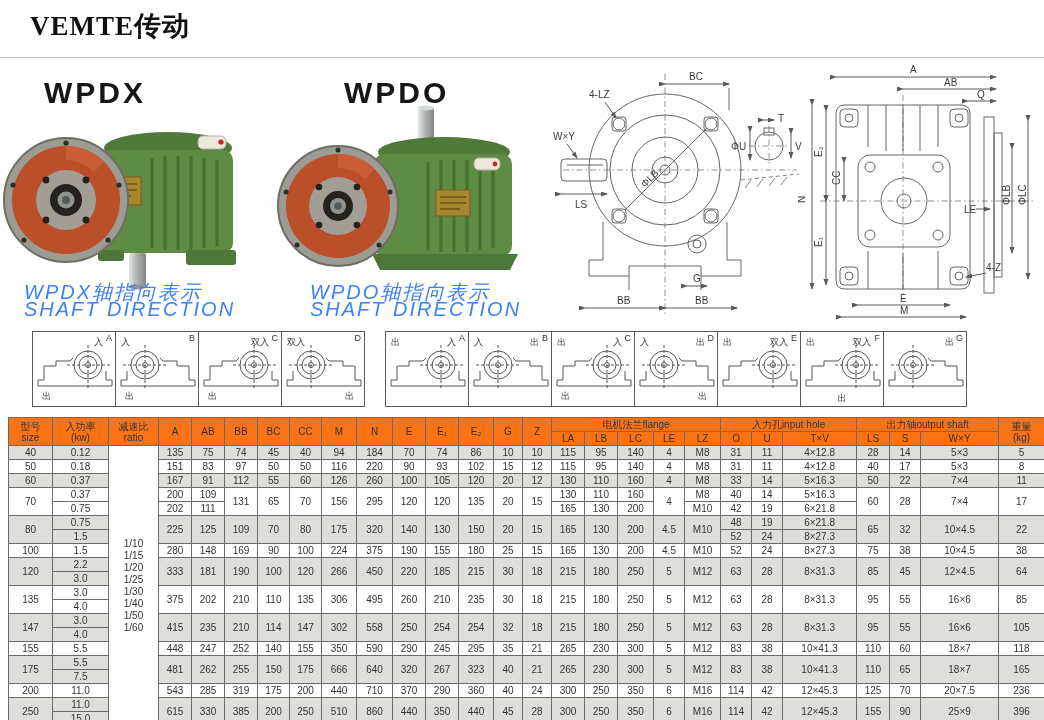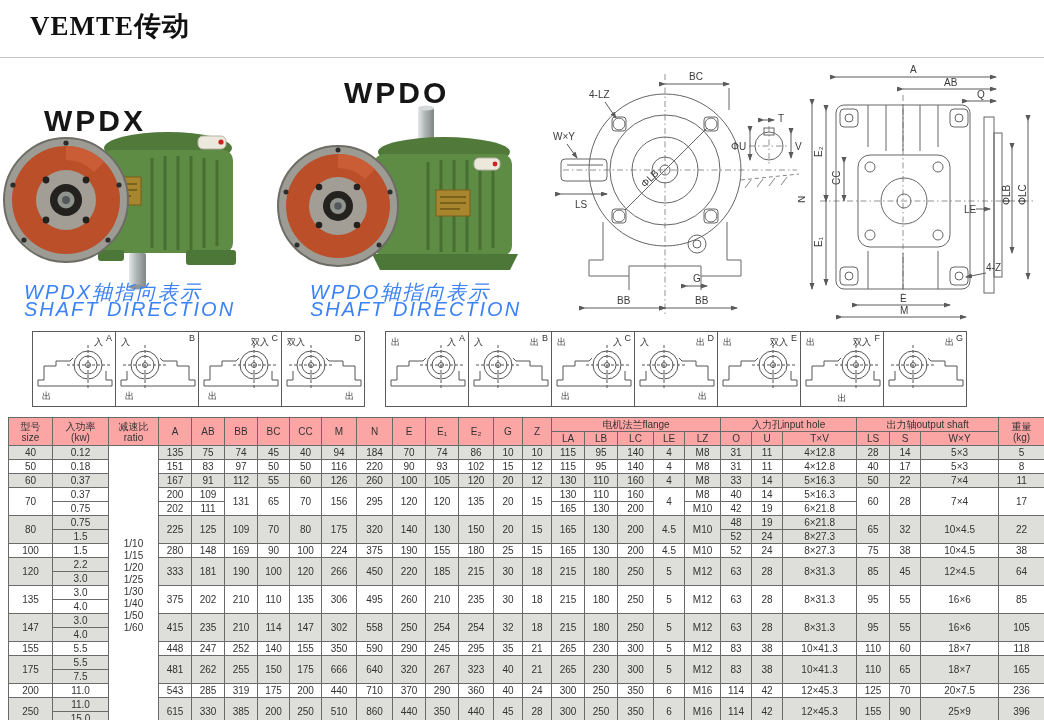--- a/index.html
+++ b/index.html
@@ -5,21 +5,21 @@
   html,body{margin:0;padding:0;background:#e8e8e8;}
   #page{position:relative;width:1044px;height:720px;background:#ffffff;
         font-family:"Liberation Sans",sans-serif;color:#2e2e2e;overflow:hidden;}
   .abs{position:absolute;}
   
   #page-title{left:30px;top:8px;font-family:"Liberation Serif",serif;font-weight:bold;
               font-size:27px;color:#111;letter-spacing:1px;}
   #title-rule{left:0;top:57px;width:1044px;height:1px;background:#c4c4c4;}
   
   .prod-name{font-weight:bold;font-size:30px;color:#161616;letter-spacing:3px;}
-  #wpdx-name{left:44px;top:76px;margin-top:28px;}
+  #wpdx-name{left:44px;top:76px;}
   #wpdo-name{left:344px;top:76px;}
   .caption{font-size:20px;line-height:17px;color:#3b82f6;letter-spacing:2px;font-style:italic;}
   #wpdx-caption{left:24px;top:284px;}
   #wpdo-caption{left:310px;top:284px;}
   
   .dirgroup{top:331px;height:78px;display:flex;}
   .dirbox{position:relative;width:84px;height:76px;border:1px solid #5a5a5a;margin-left:-1px;
           background:#fff;box-sizing:border-box;}
   .dirbox .letter{position:absolute;right:3px;top:1px;font-size:9px;color:#333;}
   .dirbox .lb{position:absolute;font-size:9px;color:#333;white-space:nowrap;}
@@ -30,21 +30,21 @@
   
   svg text{font-family:"Liberation Sans",sans-serif;font-size:10px;fill:#3a3a3a;}
   .dim{stroke:#5a5a5a;stroke-width:1;fill:none;}
   .thin{stroke:#666;stroke-width:1;fill:none;}
   .dash{stroke:#777;stroke-width:0.8;fill:none;stroke-dasharray:6 3 1.5 3;}
   
   #spec-table{position:absolute;left:8px;top:417px;border-collapse:collapse;table-layout:fixed;
               width:1029px;font-size:10px;}
   #spec-table th,#spec-table td{border:1px solid #6a6a6a;text-align:center;vertical-align:middle;
               padding:0;overflow:hidden;white-space:nowrap;color:#333;}
-  #spec-table th{background:#fca5a5;font-weight:normal;line-height:11px;height:13px;}
+  #spec-table th{background:#f97316;font-weight:normal;line-height:11px;height:13px;}
   #spec-table td{height:13px;line-height:12px;}
   td.sh{background:#dededa;} td.wh{background:#ffffff;}
   td.ratio-cell{background:#ffffff;vertical-align:middle;line-height:13px;}
   td.split-top{border-bottom:1px solid #6a6a6a;}
 </style>
 </head>
 <body>
 
 <div id="page">
 

